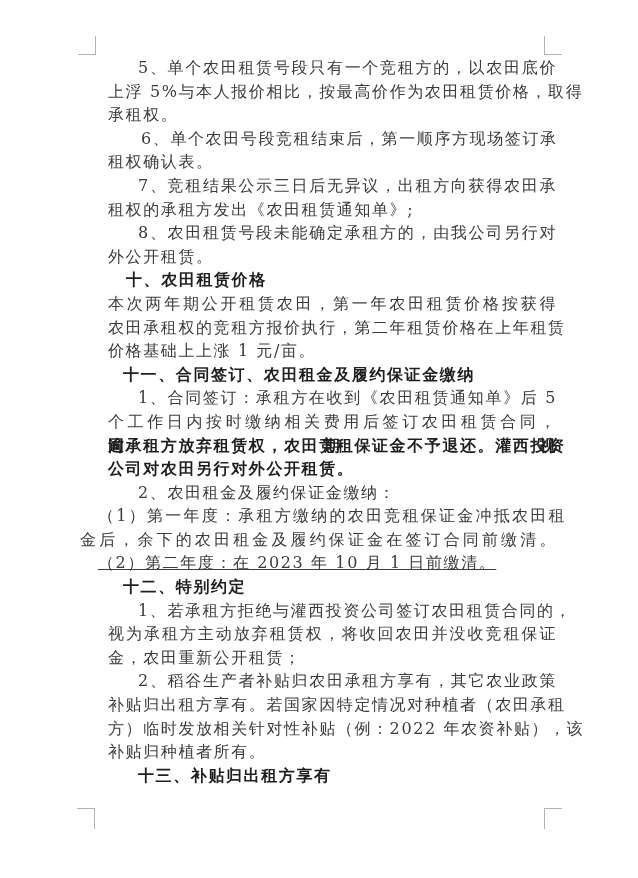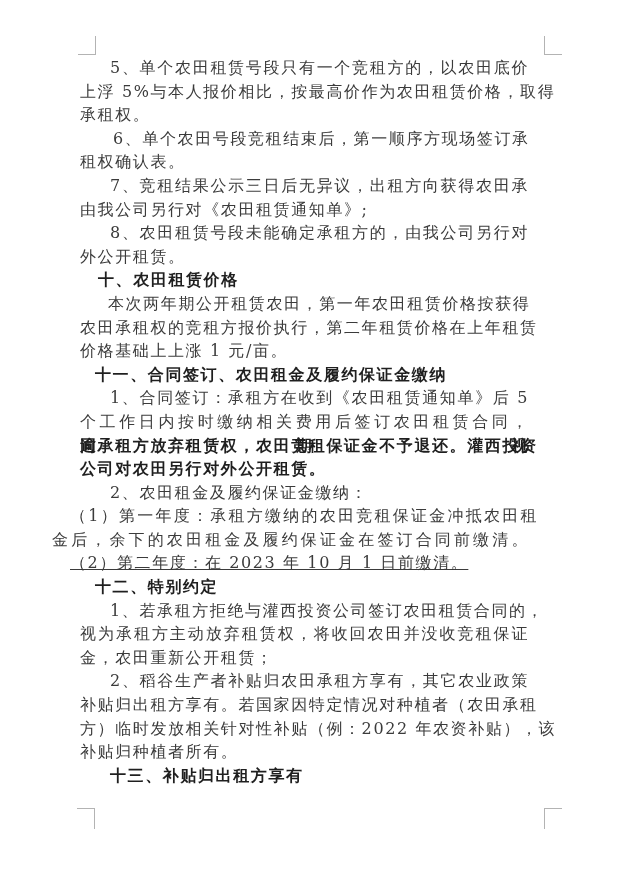--- a/index.html
+++ b/index.html
@@ -19,21 +19,21 @@
              border-left: 1px solid var(--crop, #b3b3b3);
              border-bottom: 1px solid var(--crop, #b3b3b3); }
   .mark.bl { left: 77px;  top: 808px; width: 17px; height: 20px;
              border-right: 1px solid var(--crop, #b3b3b3);
              border-top: 1px solid var(--crop, #b3b3b3); }
   .mark.br { left: 544px; top: 808px; width: 17px; height: 20px;
              border-left: 1px solid var(--crop, #b3b3b3);
              border-top: 1px solid var(--crop, #b3b3b3); }
   .docbody {
     position: absolute;
-    left: 80px;
+    left: 108px;
     top: 56px;
     width: 449px;
     font-size: 16px;
     line-height: 23.6px;
     letter-spacing: 1.6px;
     color: var(--fg, #3b3b3b);
   }
   .line {
     height: 23.6px;
     white-space: nowrap;
@@ -58,25 +58,25 @@
   <div class="mark tr"></div>
   <div class="mark bl"></div>
   <div class="mark br"></div>
   <div class="docbody">
       <div class="line j" style="margin-left: 30px;"><span>5、单个农田租赁号段只有一个竞租方的，以农田底价</span></div>
       <div class="line j"><span>上浮 5%与本人报价相比，按最高价作为农田租赁价格，取得</span></div>
       <div class="line"><span>承租权。</span></div>
       <div class="line j" style="margin-left: 33px;"><span>6、单个农田号段竞租结束后，第一顺序方现场签订承</span></div>
       <div class="line"><span>租权确认表。</span></div>
       <div class="line j" style="margin-left: 30px;"><span>7、竞租结果公示三日后无异议，出租方向获得农田承</span></div>
-      <div class="line"><span>由我公司另行对《农田租赁通知单》;</span></div>
+      <div class="line"><span>租权的承租方发出《农田租赁通知单》;</span></div>
       <div class="line j" style="margin-left: 30px;"><span>8、农田租赁号段未能确定承租方的，由我公司另行对</span></div>
       <div class="line"><span>外公开租赁。</span></div>
       <div class="line" style="margin-left: 18px;"><span class="b">十、农田租赁价格</span></div>
-      <div class="line j" style="margin-left: 28px;"><span>本次两年期公开租赁农田，第一年农田租赁价格按获得</span></div>
+      <div class="line j" style=""><span>本次两年期公开租赁农田，第一年农田租赁价格按获得</span></div>
       <div class="line j"><span>农田承租权的竞租方报价执行，第二年租赁价格在上年租赁</span></div>
       <div class="line"><span>价格基础上上涨 1 元/亩。</span></div>
       <div class="line" style="margin-left: 15px;"><span class="b">十一、合同签订、农田租金及履约保证金缴纳</span></div>
       <div class="line j" style="margin-left: 30px;"><span>1、合同签订：承租方在收到《农田租赁通知单》后 5</span></div>
       <div class="line j"><span>个工作日内按时缴纳相关费用后签订农田租赁合同，</span><span class="b">逾期视</span></div>
       <div class="line j"><span class="b">同承租方放弃租赁权，农田竞租保证金不予退还。灌西投资</span></div>
       <div class="line"><span class="b">公司对农田另行对外公开租赁。</span></div>
       <div class="line" style="margin-left: 30px;"><span>2、农田租金及履约保证金缴纳：</span></div>
       <div class="line j" style="margin-left: -10px; margin-right: -9px;"><span>（1）第一年度：承租方缴纳的农田竞租保证金冲抵农田租</span></div>
       <div class="line j" style="margin-left: -28px;"><span>金后，余下的农田租金及履约保证金在签订合同前缴清。</span></div>

